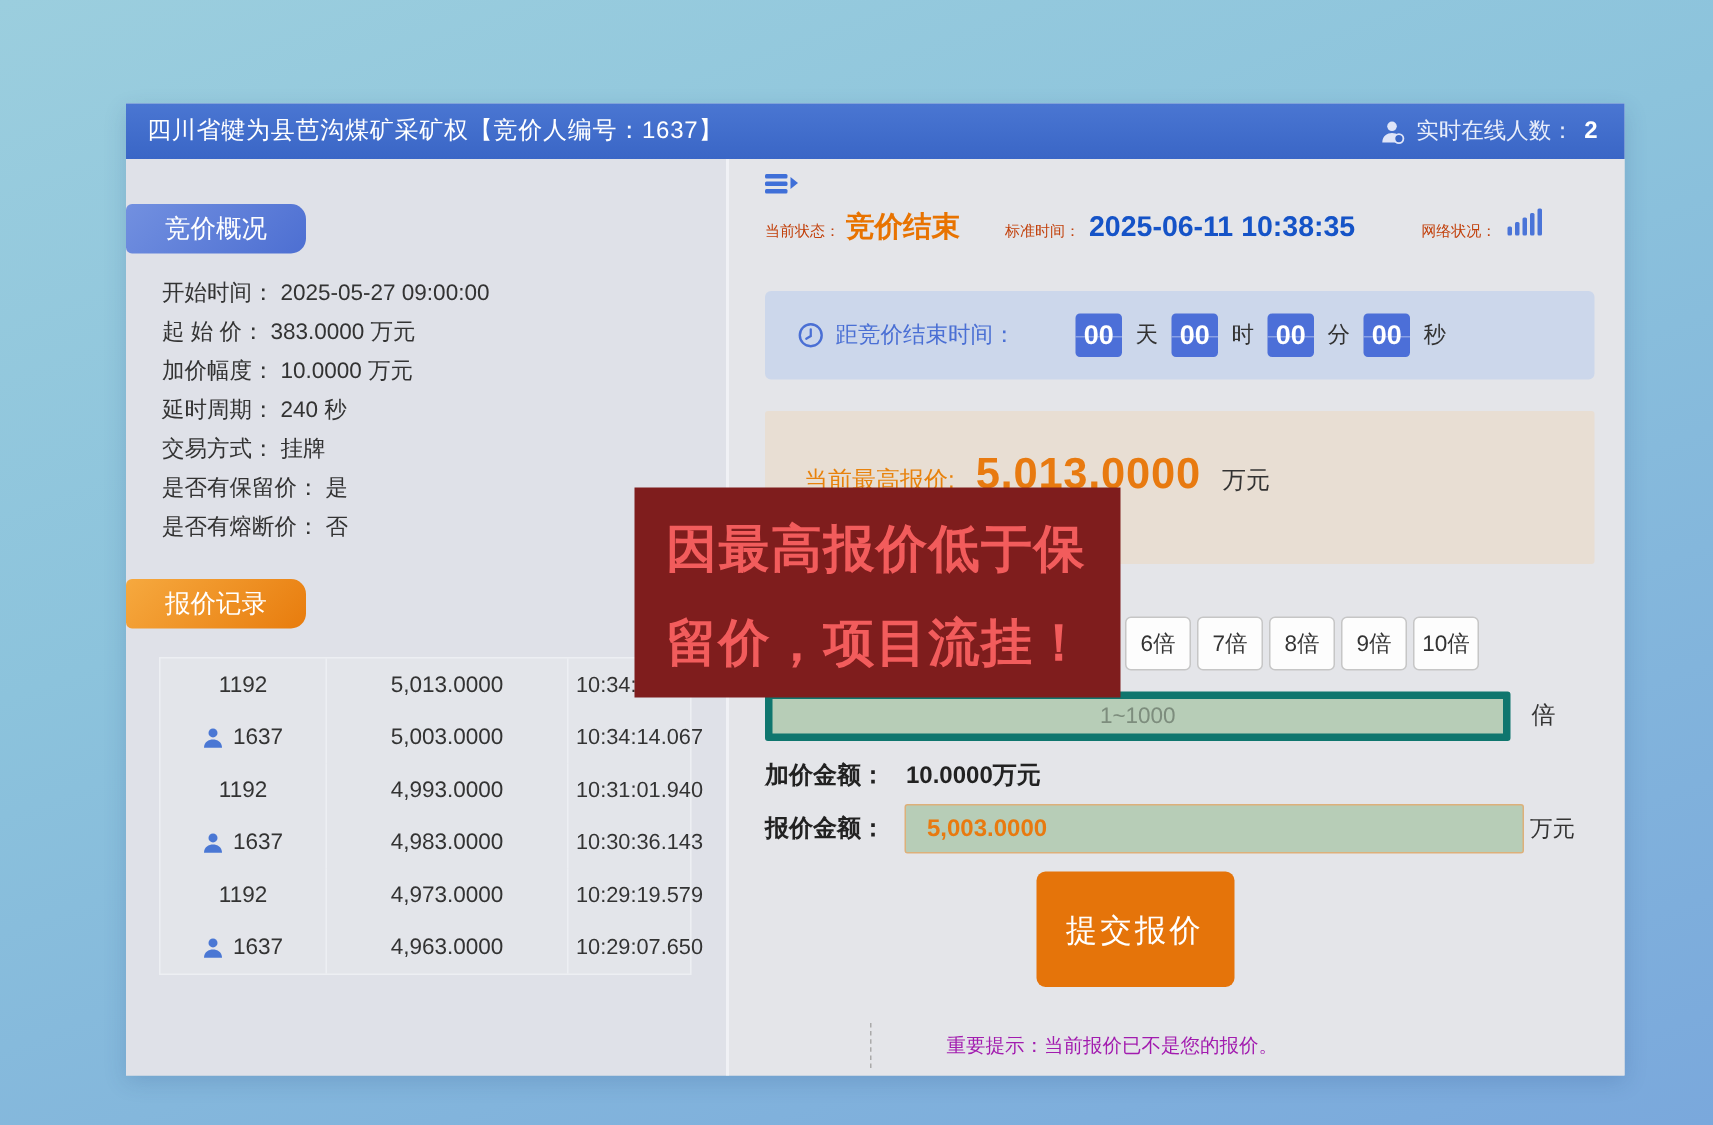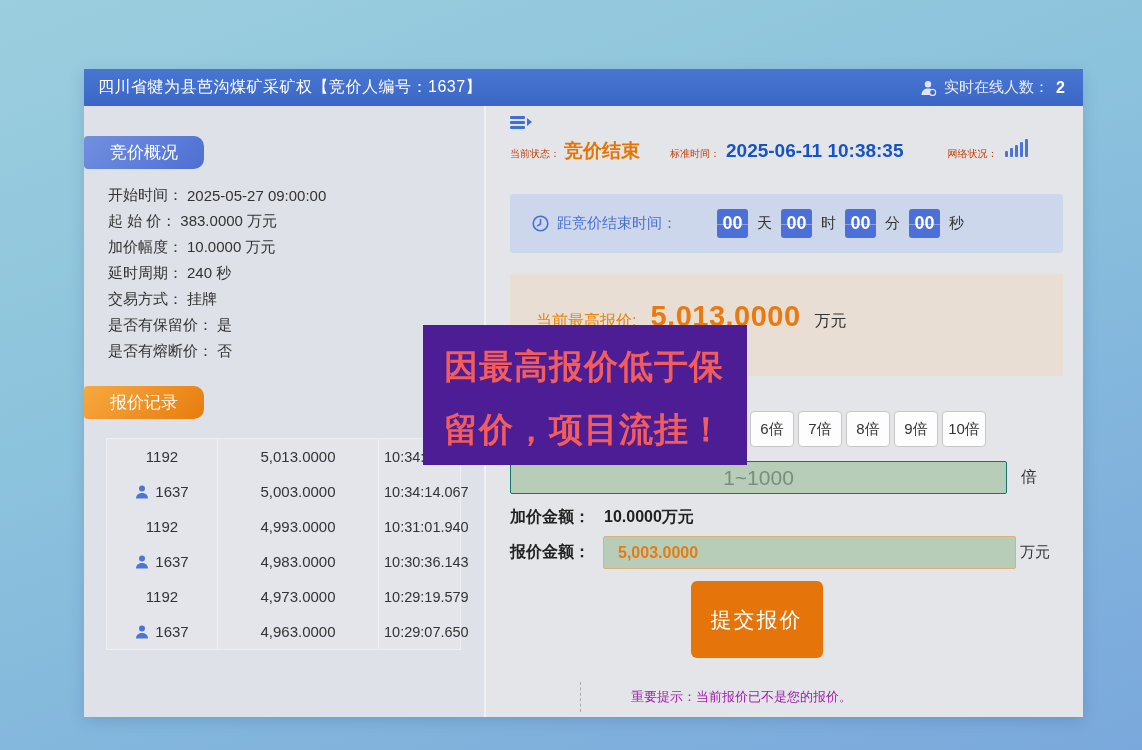--- a/index.html
+++ b/index.html
@@ -85,22 +85,22 @@
   
   .mult-row { margin-top:35px; display:flex; gap:4px; }
   .mult-btn {
     width:44px; height:36px; background:#fdfdfd; border:1px solid #c6c6c6; border-radius:4px;
     font-size:15px; color:#333; display:flex; align-items:center; justify-content:center; cursor:pointer;
     font-family:inherit;
   }
   
   .times-row { margin-top:14px; display:flex; align-items:center; }
   .times-input {
-    width:497px; height:33px; background:#b7cdb7; border:1px solid #0f766e; border-radius:2px;
-    text-align:center; font-size:21px; color:#556455; font-family:inherit; outline:none;
+    width:497px; height:33px; background:#b7cdb7; border:5px solid #0f766e; border-radius:2px;
+    text-align:center; font-size:15px; color:#556455; font-family:inherit; outline:none;
   }
   .times-input::placeholder { color:#7d8d7d; }
   .times-unit { font-size:16px; color:#333; margin-left:14px; }
   
   .inc-row { margin-top:13px; display:flex; align-items:flex-end; font-size:16px; font-weight:bold; color:#222; }
   .inc-row .inc-val { margin-left:14px; }
   
   .bid-row { margin-top:8px; display:flex; align-items:center; }
   .bid-label { font-size:16px; font-weight:bold; color:#222; }
   .bid-input {
@@ -115,21 +115,21 @@
     width:132px; height:77px; background:#e5740a; border:none; border-radius:6px;
     color:#fff; font-size:21px; letter-spacing:2px; cursor:pointer; font-family:inherit;
   }
   
   .footer-tip { margin-top:24px; display:flex; align-items:center; }
   .tip-sep { margin-left:70px; height:30px; border-left:1px dashed #aaa; }
   .tip-text { font-size:13px; color:#a21caf; margin-left:50px; }
   
   .alert-popup {
     position:absolute; left:339px; top:256px; width:324px; height:140px;
-    background:#4c1d95; z-index:50; padding:10px 0 0 21px; overflow:hidden;
+    background:#7f1d1d; z-index:50; padding:10px 0 0 21px; overflow:hidden;
   }
   .alert-text { color:#f25c5c; font-size:34px; font-weight:bold; line-height:63px; letter-spacing:1px; }
   
   .svg-icon { display:block; }
 </style>
 </head>
 <body>
 
 <div class="window">
 

